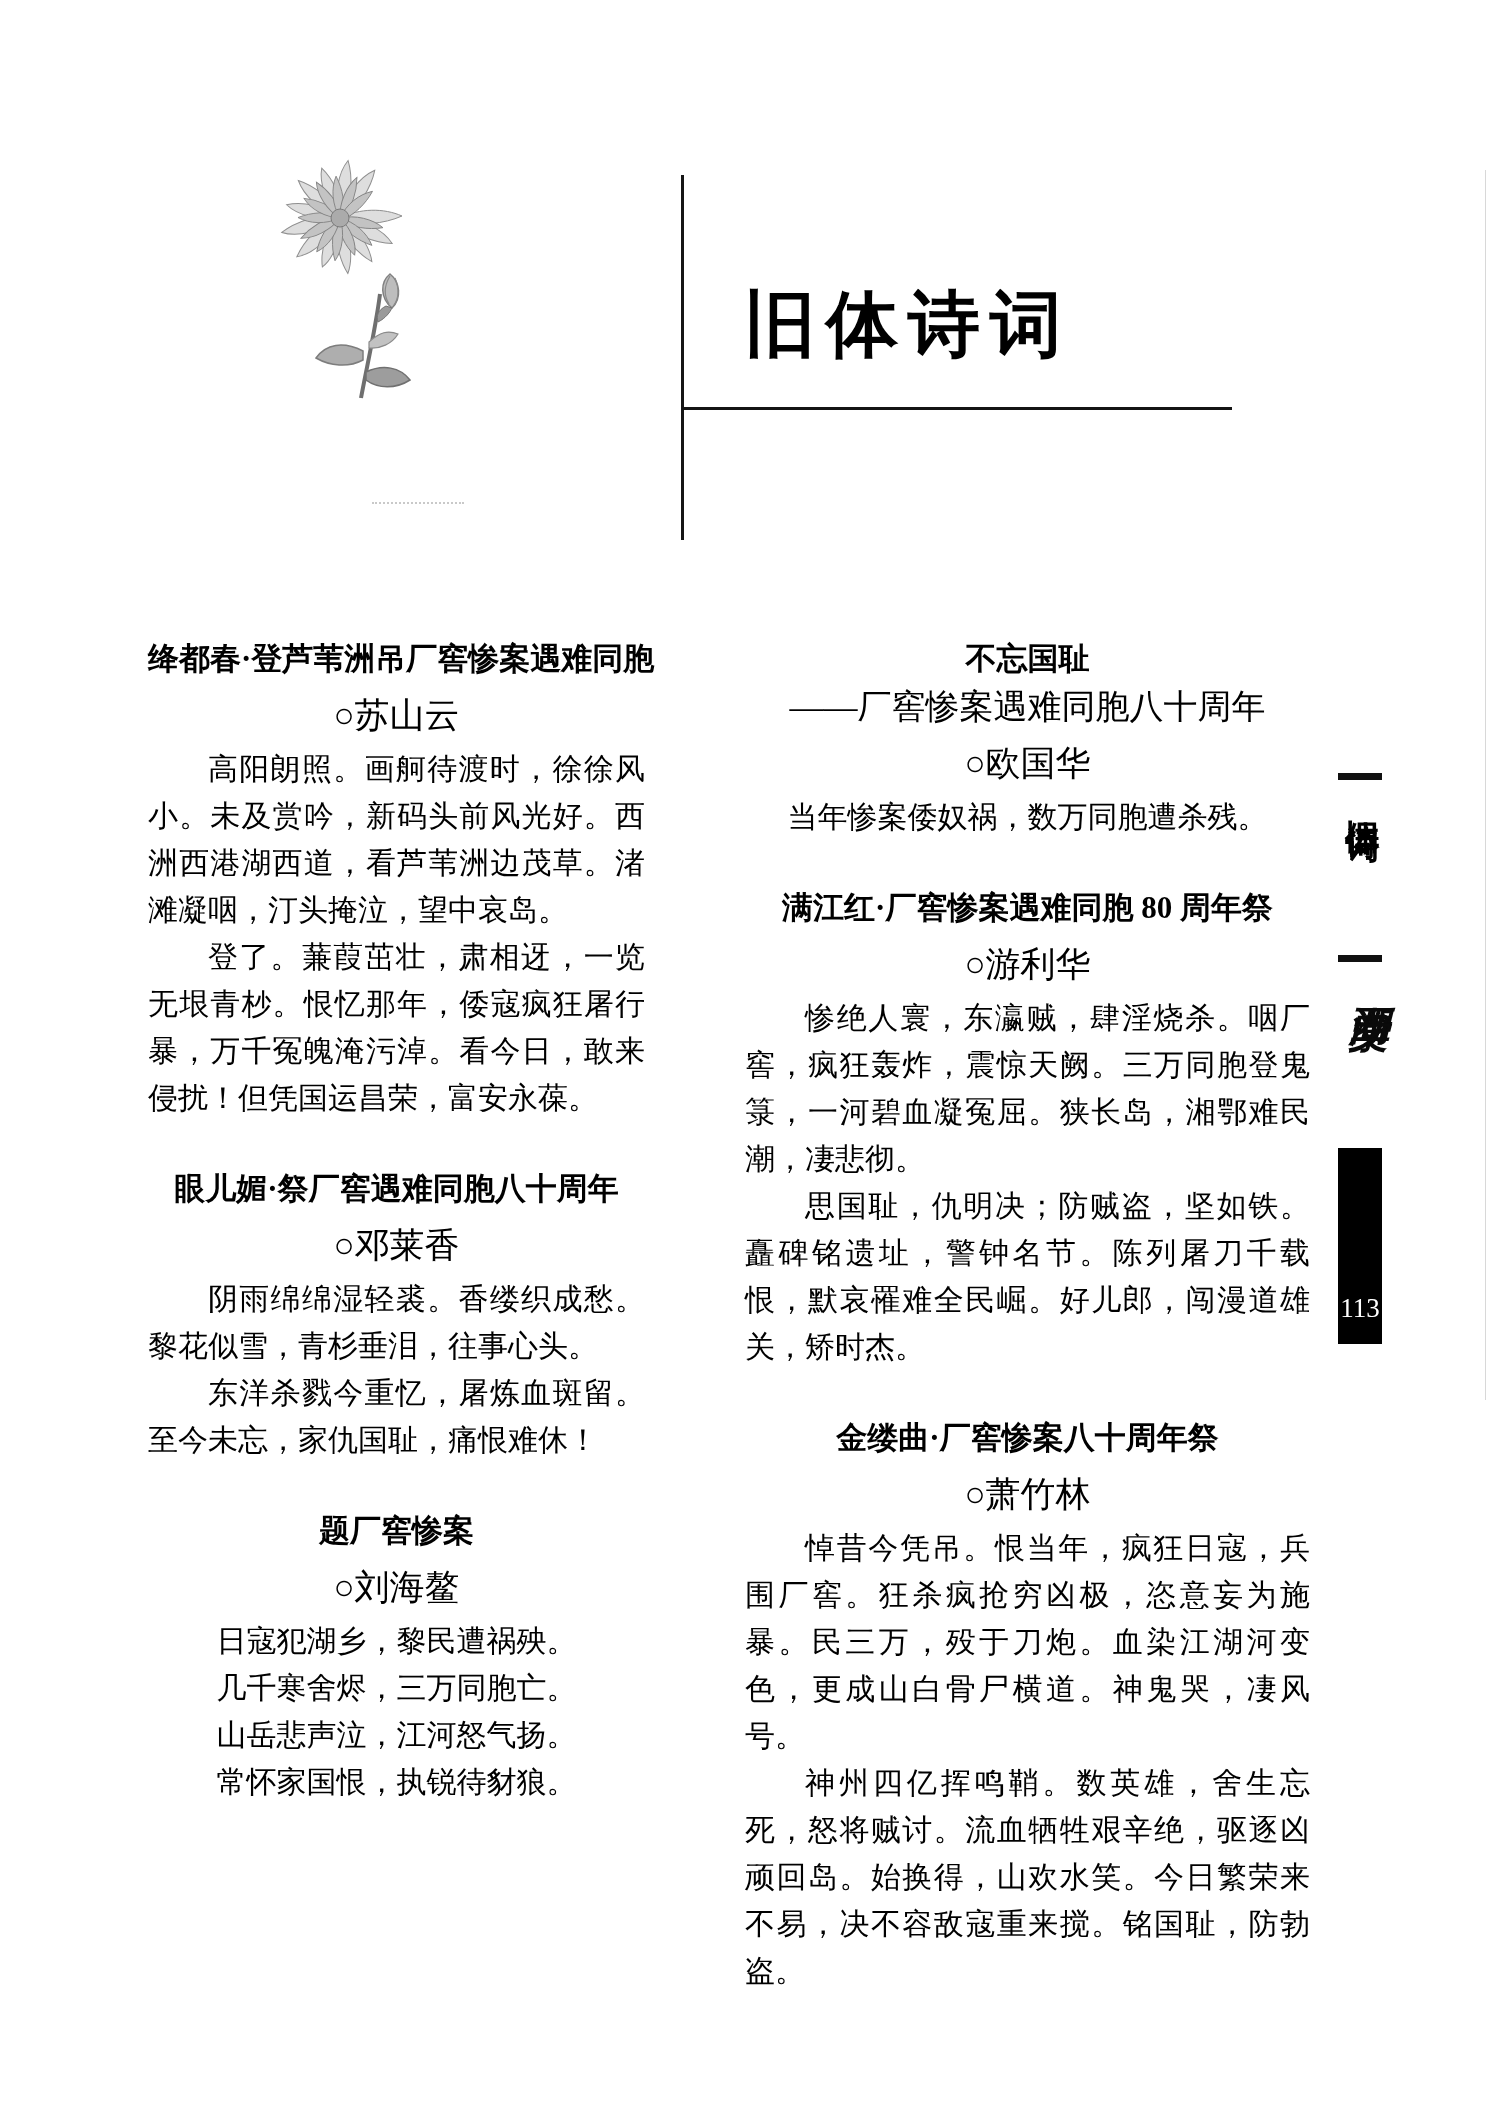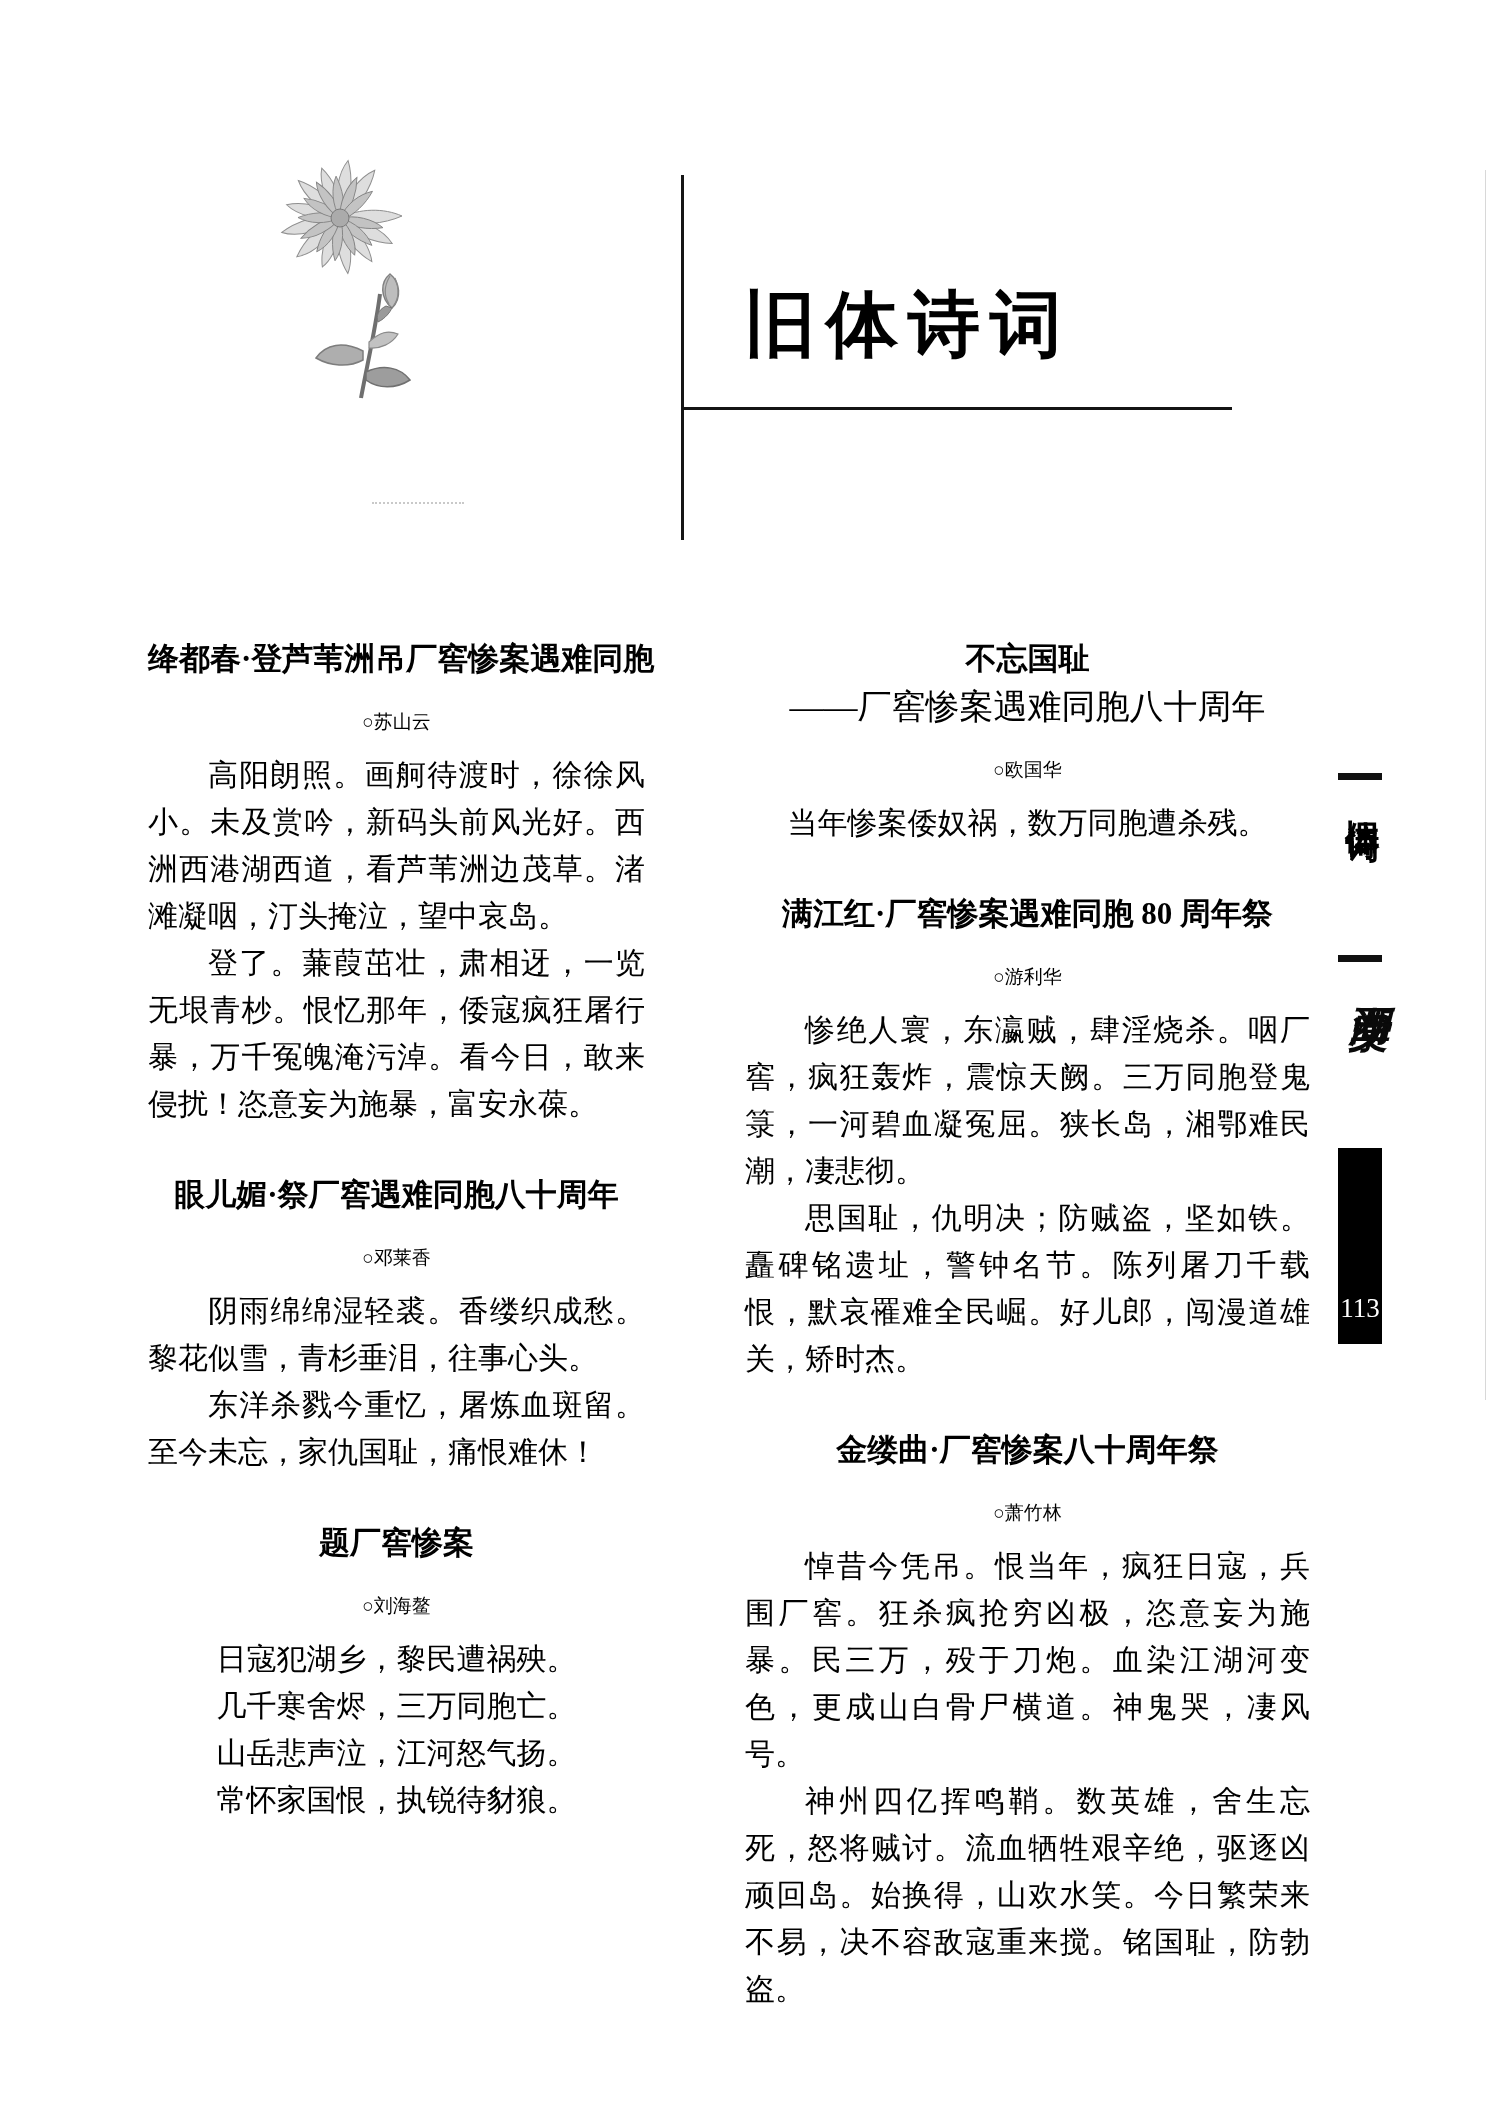--- a/index.html
+++ b/index.html
@@ -43,21 +43,21 @@
 
   .poem{margin:0 0 46px 0;}
   .poem-title{
     margin:0 0 4px 0;font-size:31px;font-weight:bold;line-height:44px;
     text-align:center;white-space:nowrap;overflow:visible;
   }
   .poem-subtitle{
     margin:0;font-size:34px;line-height:44px;text-align:center;
   }
   .poem-author{
-    margin:18px 0 6px 0;font-size:19px;line-height:46px;text-align:center;
+    margin:12px 0 6px 0;font-size:35px;line-height:46px;text-align:center;
   }
   .stanza{
     margin:0;text-indent:2em;text-align:justify;
   }
   .poem-line{text-align:center;}
 
   
   .side-rule{position:absolute;left:1338px;width:44px;height:7px;background:#111;}
   .side-rule-top{top:773px;}
   .side-rule-bottom{top:955px;}
@@ -143,21 +143,21 @@
 
   <div class="masthead-vrule"></div>
   <h1 class="page-title">旧体诗词</h1>
   <div class="title-underline"></div>
 
   <div class="col col-left">
       <section class="poem">
         <h2 class="poem-title">绛都春·登芦苇洲吊厂窖惨案遇难同胞</h2>
         <div class="poem-author">○苏山云</div>
         <p class="stanza">高阳朗照。画舸待渡时，徐徐风小。未及赏吟，新码头前风光好。西洲西港湖西道，看芦苇洲边茂草。渚滩凝咽，汀头掩泣，望中哀岛。</p>
-        <p class="stanza">登了。蒹葭茁壮，肃相迓，一览无垠青杪。恨忆那年，倭寇疯狂屠行暴，万千冤魄淹污淖。看今日，敢来侵扰！恣意妄为施暴，富安永葆。</p>
+        <p class="stanza">登了。蒹葭茁壮，肃相迓，一览无垠青杪。恨忆那年，倭寇疯狂屠行暴，万千冤魄淹污淖。看今日，敢来侵扰！但凭国运昌荣，富安永葆。</p>
       </section>
       <section class="poem">
         <h2 class="poem-title">眼儿媚·祭厂窖遇难同胞八十周年</h2>
         <div class="poem-author">○邓莱香</div>
         <p class="stanza">阴雨绵绵湿轻裘。香缕织成愁。黎花似雪，青杉垂泪，往事心头。</p>
         <p class="stanza">东洋杀戮今重忆，屠炼血斑留。至今未忘，家仇国耻，痛恨难休！</p>
       </section>
       <section class="poem">
         <h2 class="poem-title">题厂窖惨案</h2>
         <div class="poem-author">○刘海鳌</div>

